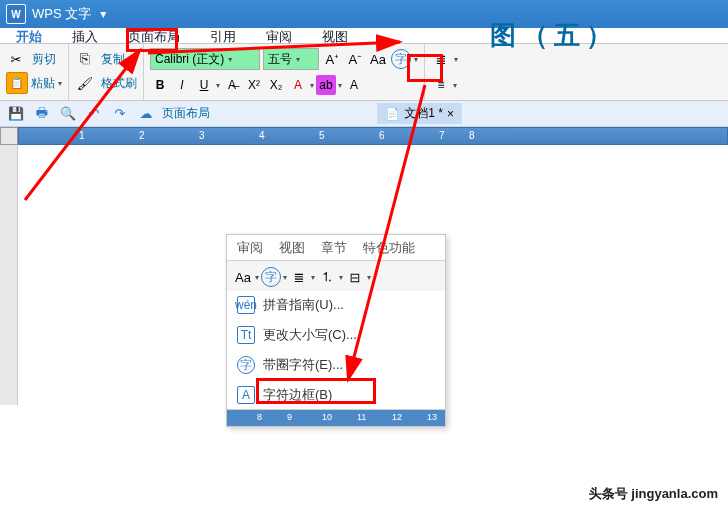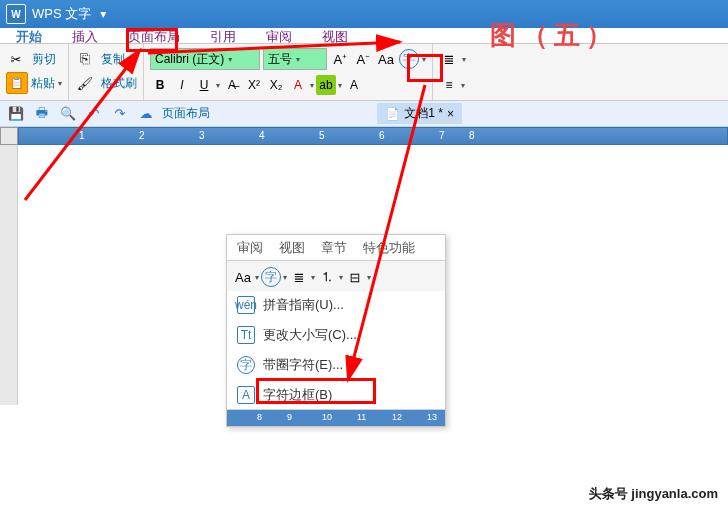--- a/index.html
+++ b/index.html
@@ -2,33 +2,33 @@
 <html><head>
 <meta charset="utf-8">
 <style>
 * { margin:0; padding:0; box-sizing:border-box; }
 body { font-family:"Microsoft YaHei",Arial,sans-serif; font-size:12px; background:#fff; width:728px; height:513px; position:relative; overflow:hidden; }
 .titlebar { height:28px; background:linear-gradient(#3c8cd4,#2f7bc8); display:flex; align-items:center; color:#fff; }
 .wps-logo { width:20px; height:20px; background:#2f7bc8; border:1px solid #fff; border-radius:2px; margin:0 6px; display:flex; align-items:center; justify-content:center; font-size:10px; font-weight:bold; }
 .title-text { font-size:13px; margin-right:6px; }
 .title-dd { width:12px; height:12px; display:inline-flex; align-items:center; justify-content:center; }
 .tabs { height:16px; background:#fff; display:flex; align-items:center; padding:2px 10px 0; gap:18px; border-bottom:1px solid #c8c8c8; }
-.tab { font-size:13px; color:#701a75; padding:3px 6px; cursor:pointer; }
+.tab { font-size:13px; color:#0f172a; padding:3px 6px; cursor:pointer; }
 .tab.active { color:#2f7bc8; font-weight:bold; }
 .toolbar { background:#f5f5f5; border-bottom:1px solid #c8c8c8; display:flex; }
 .clip-group { display:flex; flex-direction:column; padding:4px 6px; border-right:1px solid #d0d0d0; height:56px; }
 .clip-row { display:flex; align-items:center; gap:6px; height:22px; margin-bottom:2px; }
 .small-lbl { font-size:12px; color:#0369a1; }
 .clip-paste { display:flex; align-items:center; gap:3px; }
 .paste-ic { width:22px; height:22px; background:#ffa500; border:1px solid #cc8400; border-radius:2px; display:flex; align-items:center; justify-content:center; font-size:11px; }
 .fmt-group { display:flex; flex-direction:column; padding:4px 6px; border-right:1px solid #d0d0d0; height:56px; }
 .font-row { display:flex; align-items:center; gap:3px; height:24px; }
 .font-combo { height:22px; border:1px solid #aaa; background:#86efac; padding:0 4px; display:flex; align-items:center; gap:4px; font-size:12px; }
 .font-name { width:110px; }
-.font-size { width:64px; }
+.font-size { width:56px; }
 .dd-arrow { font-size:8px; color:#555; }
 .ic { width:20px; height:20px; display:flex; align-items:center; justify-content:center; font-size:13px; border:1px solid transparent; border-radius:2px; }
 .ic-enclose { color:#2f7bc8; border:1px solid #2f7bc8; border-radius:50%; font-size:12px; }
 .fmt-row2 { display:flex; align-items:center; gap:2px; height:22px; margin-top:4px; }
 .fmt-row2 .ic { font-size:12px; }
 .para-group { display:flex; flex-direction:column; padding:4px 6px; height:56px; }
 .qat { height:26px; background:#e8f0fb; border-bottom:1px solid #c0d4ea; display:flex; align-items:center; padding:0 6px; gap:6px; }
 .qat .ic { color:#2f7bc8; }
 .doc-tab { padding:2px 8px; background:#c8dcf4; margin-left:auto; margin-right:260px; font-size:12px; display:flex; align-items:center; gap:4px; }
 .rulerbar { height:18px; background:#4d88c7; display:flex; }
@@ -41,21 +41,21 @@
 .popup-tabs { height:26px; display:flex; align-items:center; gap:16px; padding:0 10px; border-bottom:1px solid #d0d0d0; background:#fff; }
 .ptab { font-size:13px; color:#555; }
 .popup-toolbar { padding:4px 6px; border-bottom:1px solid #d0d0d0; }
 .ptb-row { display:flex; align-items:center; gap:2px; height:24px; }
 .popup-menu { background:#fff; }
 .menu-item { display:flex; align-items:flex-start; gap:8px; padding:5px 10px; font-size:13px; color:#333; }
 .mi-ic { width:18px; height:18px; display:flex; align-items:center; justify-content:center; font-size:12px; color:#2f7bc8; border:1px solid #2f7bc8; border-radius:2px; }
 .mi-ic.circle { border-radius:50%; }
 .popup-ruler { height:16px; background:#4d88c7; position:relative; }
 .popup-ruler .rnum { font-size:9px; }
-.annot { position:absolute; left:490px; top:18px; color:#ef4444; font-size:26px; font-weight:bold; letter-spacing:6px; }
+.annot { position:absolute; left:490px; top:18px; color:#0369a1; font-size:26px; font-weight:bold; letter-spacing:6px; }
 svg.overlay { position:absolute; left:0; top:0; pointer-events:none; }
 .redbox { position:absolute; border:3px solid #ff0000; pointer-events:none; }
 .watermark { position:absolute; right:10px; bottom:10px; text-align:right; font-size:13px; color:#222; font-weight:bold; }
 .watermark .line1 { font-size:16px; font-style:italic; }
 .watermark .tick { color:#d00; font-size:18px; margin-left:4px; }
 </style>
 </head>
 <body>
 
 <div class="titlebar">
@@ -114,21 +114,21 @@
     <div class="fmt-row2">
       <span class="ic" style="font-weight:bold">B</span>
       <span class="ic" style="font-style:italic">I</span>
       <span class="ic" style="text-decoration:underline">U</span>
       <span class="dd-arrow">▾</span>
       <span class="ic">A̶</span>
       <span class="ic">X²</span>
       <span class="ic">X₂</span>
       <span class="ic" style="color:#c00">A</span>
       <span class="dd-arrow">▾</span>
-      <span class="ic" style="background:#84cc16;color:#000">ab</span>
+      <span class="ic" style="background:#d946ef;color:#000">ab</span>
       <span class="dd-arrow">▾</span>
       <span class="ic">A</span>
     </div>
   </div>
   <div class="para-group">
     <div class="font-row">
       <span class="ic">≣</span>
       <span class="dd-arrow">▾</span>
     </div>
     <div class="fmt-row2">

